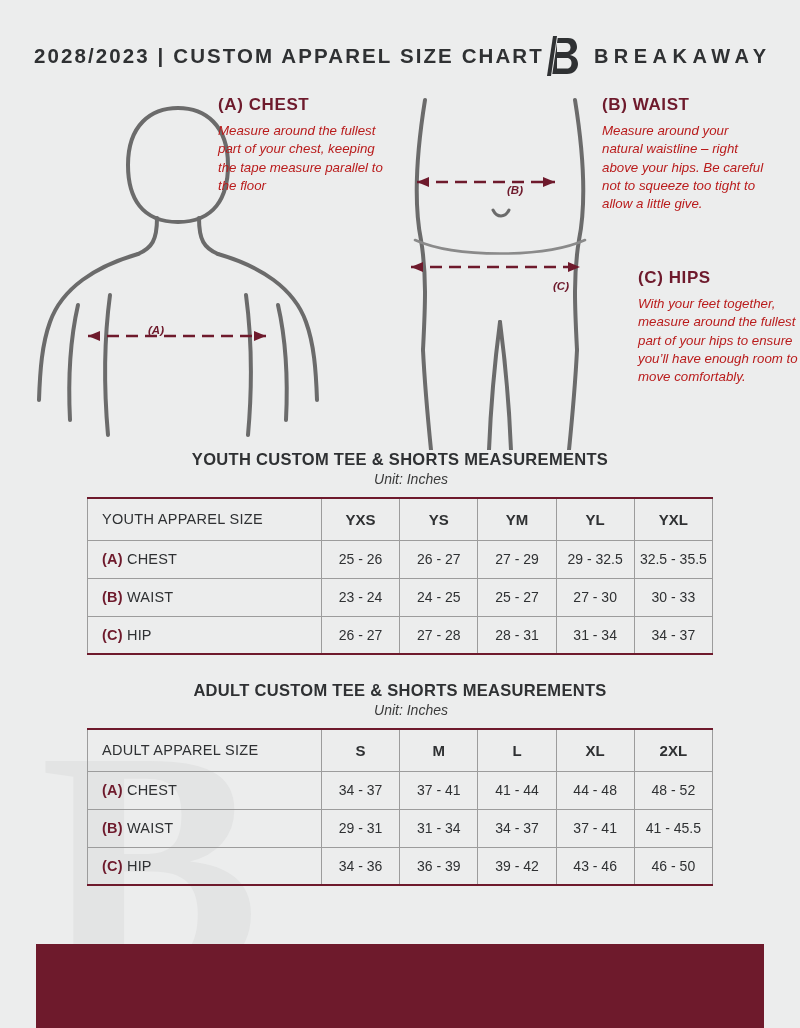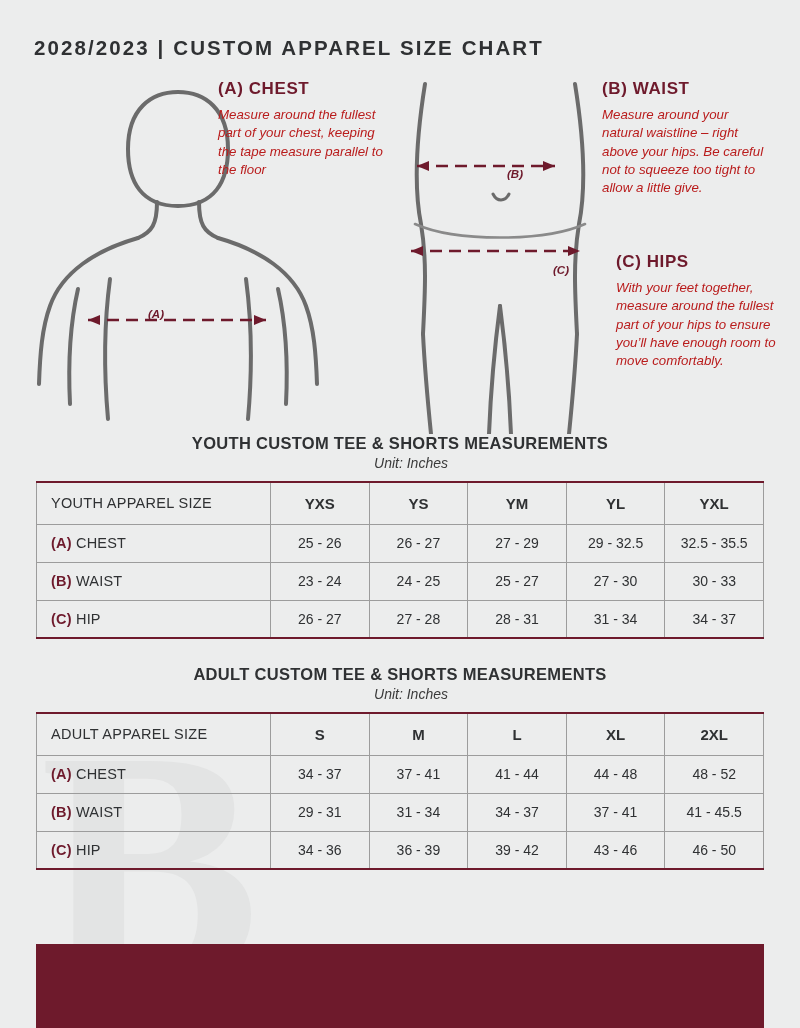--- a/index.html
+++ b/index.html
@@ -87,21 +87,21 @@
   }
   .note-body {
     color: #b91c1c;
     font-size: 13.3px;
     font-style: italic;
     line-height: 1.38;
     max-width: 170px;
   }
   .note-a { left: 218px; top: 5px; }
   .note-b { left: 602px; top: 5px; }
-  .note-c { left: 616px; top: 178px; }
+  .note-c { left: 638px; top: 178px; }
   .note-c .note-body { max-width: 172px; }
 
   .meas-label {
     position: absolute;
     color: #6e1a2c;
     font-size: 11.5px;
     font-weight: bold;
     font-style: italic;
   }
 
@@ -119,21 +119,21 @@
     font-size: 14px;
     font-style: italic;
     color: #3b3b3b;
     margin-bottom: 10px;
     padding-left: 22px;
   }
 
   
   table.size-table {
     border-collapse: collapse;
-    width: 728px;
+    width: 626px;
     margin: 0 auto;
     table-layout: fixed;
   }
   table.size-table td, table.size-table th {
     border: 1px solid #9c9c9c;
     height: 38px;
     text-align: center;
     font-size: 14px;
     font-weight: normal;
     color: #2f3133;
@@ -183,20 +183,32 @@
 <body>
 
 <div class="page">
 
   <div class="watermark">B</div>
 
   <div class="content">
 
     <div class="header">
       <div class="header-title">2028/2023  |  CUSTOM APPAREL SIZE CHART</div>
+      <div class="brand">
+        <div class="brand-mark">
+          <svg width="36" height="40" viewBox="0 0 36 40" aria-hidden="true">
+            <path d="M6 2 L24 2 C31 2 33 7 33 11 C33 15 30 18 26 19 C31 20 34 23 34 28 C34 33 30 38 23 38 L6 38 Z" fill="#2f3133"></path>
+            <path d="M13 7 L22 7 C25 7 26.5 9 26.5 11.5 C26.5 14 25 16 22 16 L13 16 Z" fill="#eceded"></path>
+            <path d="M13 22 L23 22 C26 22 27.5 24.5 27.5 27 C27.5 30 26 32.5 23 32.5 L13 32.5 Z" fill="#eceded"></path>
+            <path d="M0 0 L14 0 L8 40 L0 40 Z" fill="#eceded"></path>
+            <path d="M9 0 L13 0 L7 40 L3 40 Z" fill="#2f3133"></path>
+          </svg>
+        </div>
+        <div class="brand-name">BREAKAWAY</div>
+      </div>
     </div>
 
     <div class="figures">
 
       <div class="fig fig-left">
         <svg width="380" height="360" viewBox="0 0 380 360" aria-hidden="true">
           <g fill="none" stroke="#6b6b6b" stroke-width="4" stroke-linecap="round" stroke-linejoin="round">
 
             <path d="M110 75 C110 35 133 18 160 18 C187 18 210 35 210 75
                      C210 108 196 132 160 132 C124 132 110 108 110 75 Z"></path>

